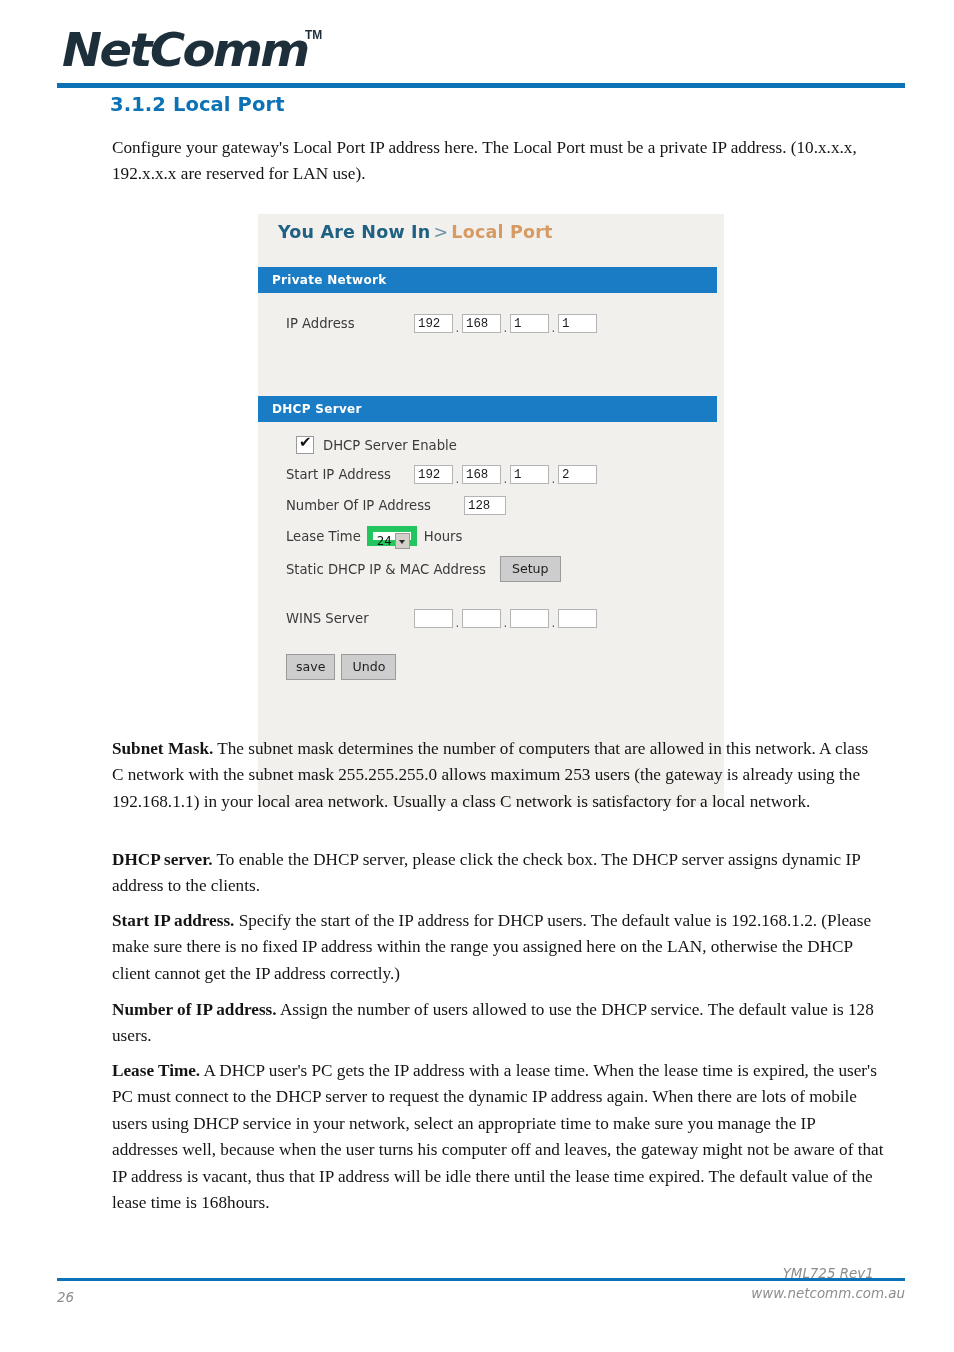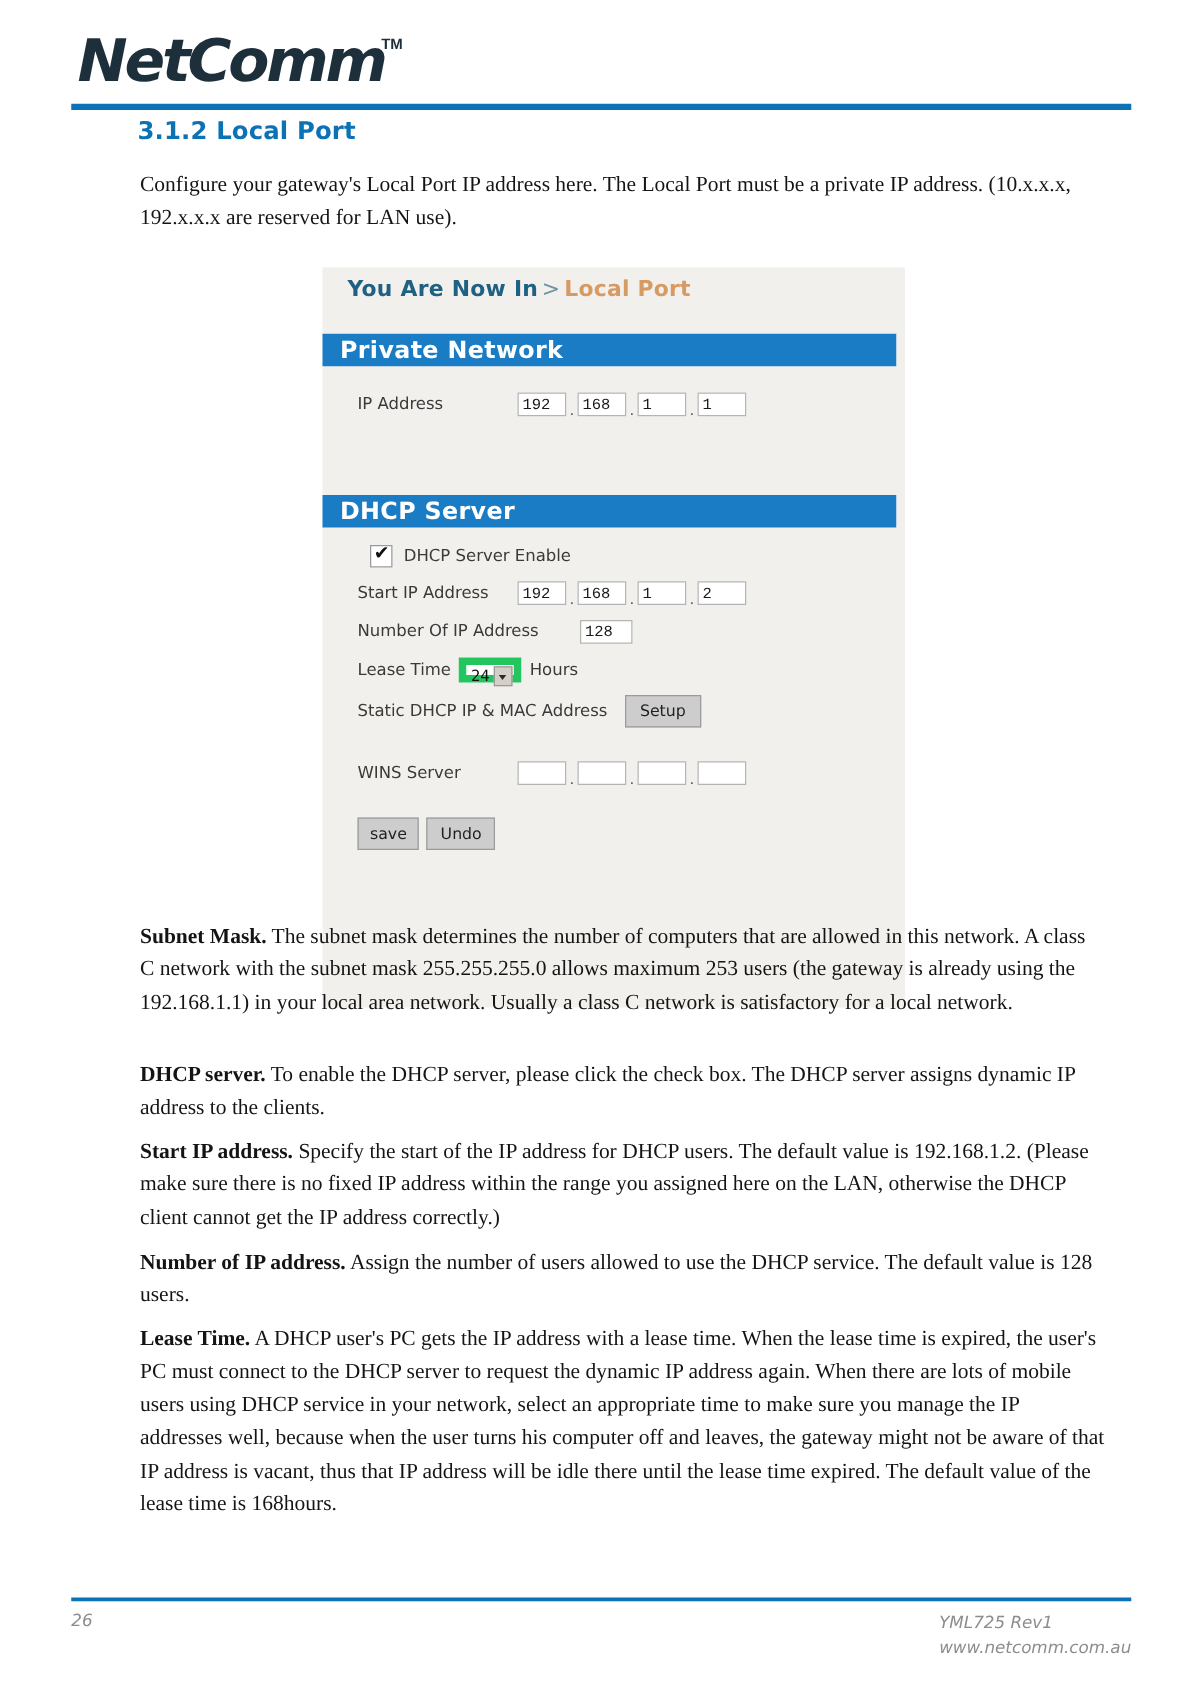--- a/index.html
+++ b/index.html
@@ -112,21 +112,21 @@
   #breadcrumb .bc-sep  { color: #6f93a5; font-weight: 400; margin: 0 3px; }
   #breadcrumb .bc-page { color: #d79a63; }
 
   .panel-bar {
     position: absolute;
     left: 0;
     width: 459px;
     height: 26px;
     background: #1a7cc4;
     color: #ffffff;
-    font-size: 19px;
+    font-size: 12px;
     font-weight: 700;
     line-height: 26px;
     padding-left: 14px;
     box-sizing: border-box;
     letter-spacing: 0.3px;
   }
   #bar-private { top: 53px; }
   #bar-dhcp    { top: 182px; }
 
   .field-row {
@@ -284,21 +284,21 @@
   .footer-text {
     position: absolute;
     font-family: "DejaVu Sans", sans-serif;
     font-style: italic;
     font-size: 13.4px;
     color: #8d8d8d;
     line-height: 20px;
     white-space: nowrap;
   }
   #footer-left  { left: 57px; top: 1288px; text-align: left; }
-  #footer-right { right: 49px; top: 1264px; text-align: left; margin-top: 25px; }
+  #footer-right { right: 49px; top: 1264px; text-align: center; }
 </style>
 </head>
 <body>
 
 <div id="header">
   <div id="logo-wrap">
     <span id="logo-text">NetComm</span><span id="logo-tm">TM</span>
   </div>
   <div id="header-rule"></div>
 </div>

